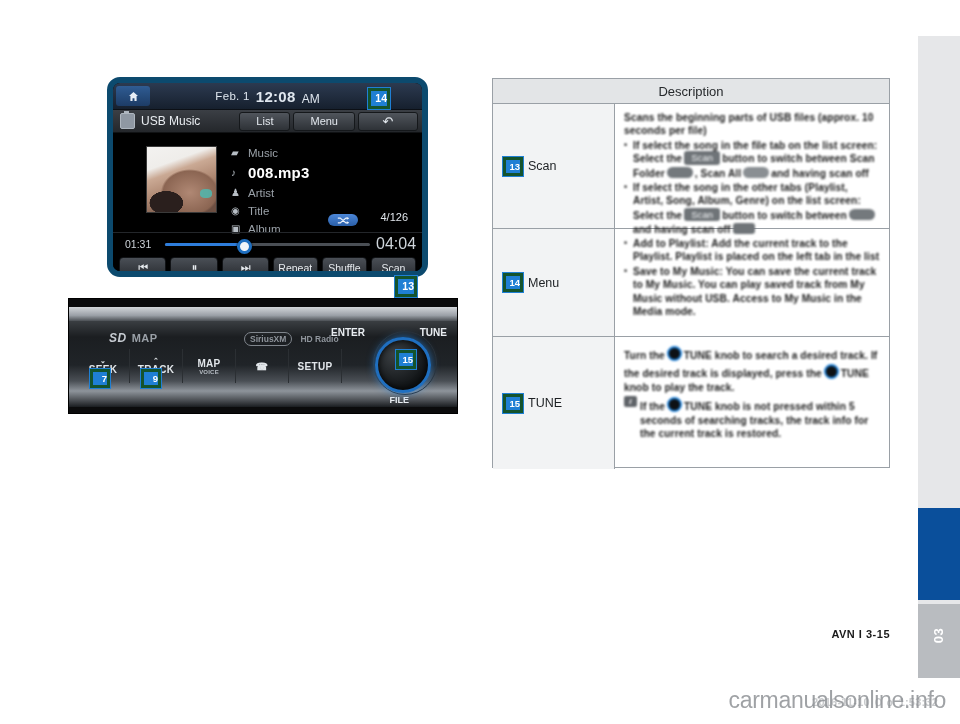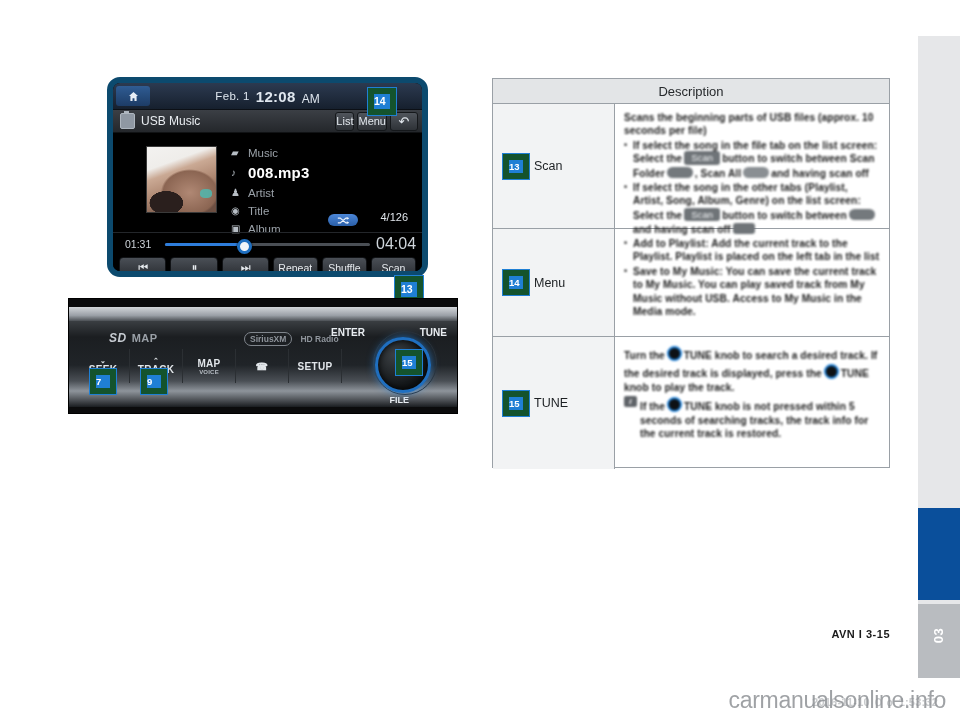--- a/index.html
+++ b/index.html
@@ -32,21 +32,21 @@
   .dt .clock{font-size:15px;font-weight:bold;letter-spacing:.3px;}
   .dt .ampm{font-size:12px;position:relative;top:3px;text-align:right;}
 
   .shot-menubar{position:relative;height:22px;background:linear-gradient(#3b3f45,#24272b);
         border-bottom:1px solid #101214;display:flex;align-items:center;}
   .src-ico{width:13px;height:14px;margin-left:7px;border:1px solid #aeb6bf;border-radius:2px;
         background:#8f98a3;position:relative;}
   .src-ico:after{content:"";position:absolute;left:3px;top:-3px;width:5px;height:3px;background:#aeb6bf;}
   .src-label{margin-left:6px;color:#e9edf1;font-size:12px;}
   .mb-right{margin-left:auto;display:flex;align-items:center;gap:3px;padding-right:4px;}
-  .mb-btn{height:17px;padding:0 0;border-radius:3px;color:#e3e8ee;font-size:11px;
+  .mb-btn{height:17px;padding:0 16px;border-radius:3px;color:#e3e8ee;font-size:11px;
         background:linear-gradient(#50555c,#2e3237);border:1px solid #15181b;
         display:flex;align-items:center;text-align:center;}
   .mb-back{width:26px;justify-content:center;font-size:13px;}
 
   .shot-body{position:relative;height:152px;background:#000;}
   .art{position:absolute;left:33px;top:13px;width:69px;height:65px;
        border:1px solid #3a3a3a;overflow:hidden;background:#111;}
   .art .skin{position:absolute;inset:0;
        background:
         radial-gradient(ellipse 60% 45% at 28% 86%, #2a1f1d 0%, #2a1f1d 40%, transparent 41%),
@@ -77,22 +77,22 @@
   .t-right{margin-right:12px;color:#cfd5db;font-size:16px;width:34px;text-align:right;}
 
   .ctrls{position:absolute;left:6px;right:6px;top:124px;display:flex;gap:4px;}
   .cbtn{height:19px;border-radius:4px;background:linear-gradient(#4a4f56,#292c31);
         border:1px solid #111316;color:#e6eaee;font-size:10.5px;
         display:flex;align-items:center;justify-content:center;flex:1;}
   .cbtn.ico{flex:1.05;font-size:11px;letter-spacing:-1px;}
 
   
   .badge{position:absolute;background:#1f7fd4;color:#fff;font-size:9.5px;font-weight:bold;
-        width:14px;height:13px;line-height:13px;text-align:left;
-        border:6px solid #14532d;box-shadow:0 0 0 1px #1f7fd4;}
+        width:14px;height:13px;line-height:13px;text-align:right;
+        border:3px solid #14532d;box-shadow:0 0 0 1px #1f7fd4;}
   .badge.lg{width:16px;height:15px;line-height:15px;font-size:10.5px;}
 
   
   .panel{position:absolute;left:68px;top:298px;width:390px;height:116px;
         background:#0b0b0c;border:1px solid #000;box-sizing:border-box;overflow:hidden;}
   .panel .face{position:absolute;left:0;right:0;top:8px;height:100px;
         background:linear-gradient(180deg,#c9ccd1 0%,#a9aeb5 6%,#3e4246 12%,#1b1e21 30%,#202428 58%,#4a4f55 74%,#8e949b 84%,#55595e 92%,#1a1d20 100%);}
   .panel .topstrip{position:absolute;left:0;right:0;top:8px;height:14px;
         background:linear-gradient(180deg,#d3d6da,#9ba0a7 60%,#4c5055);}
   .sdmap{position:absolute;left:40px;top:32px;color:#9aa0a7;font-size:11px;font-weight:bold;

